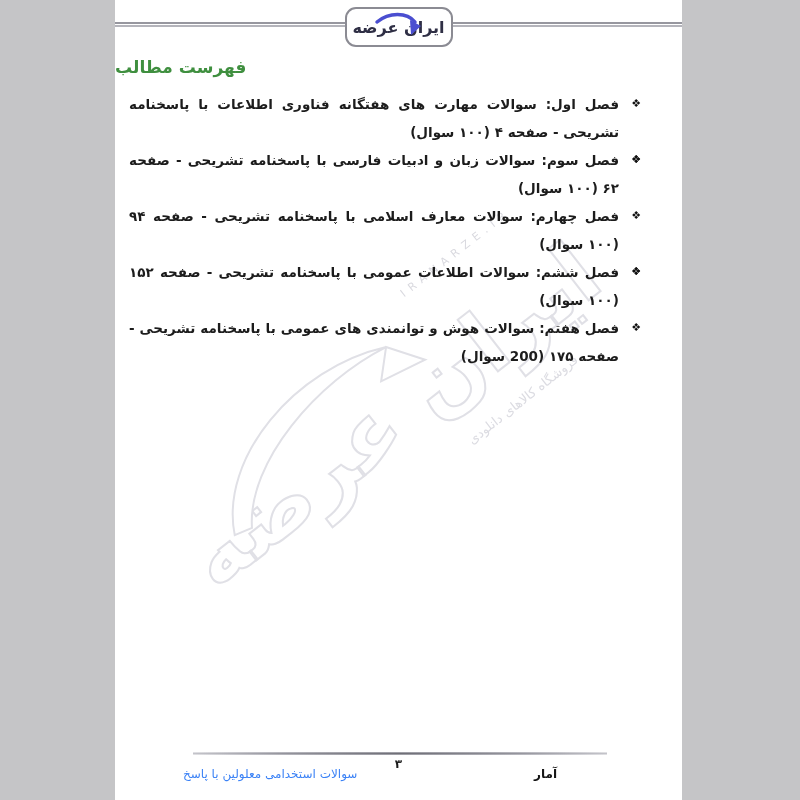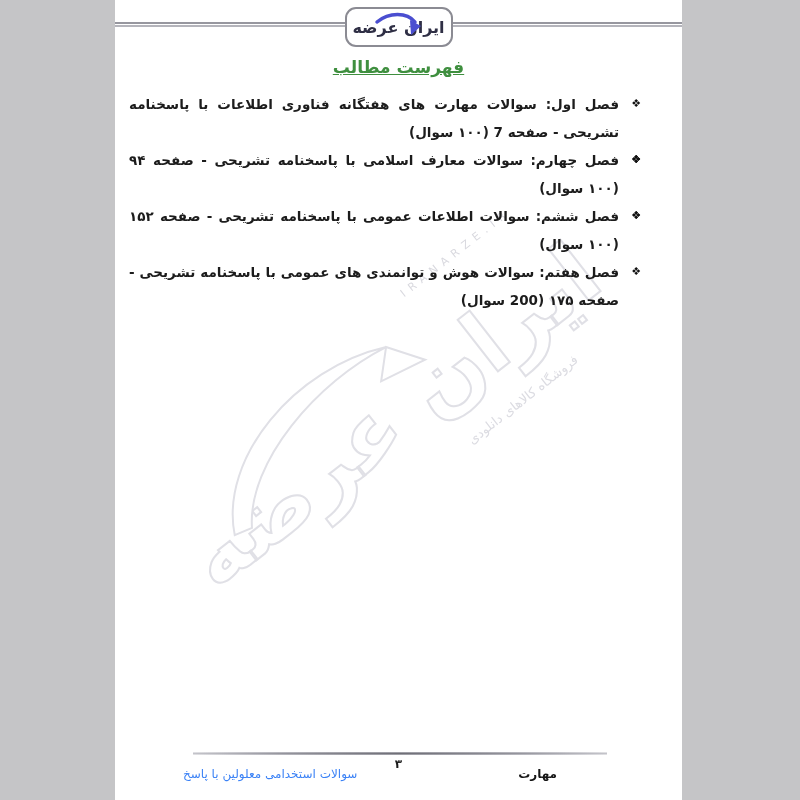--- a/index.html
+++ b/index.html
@@ -45,24 +45,22 @@
     color: #2f2f45;
     letter-spacing: 0.5px;
     position: relative; z-index: 1;
   }
   .logo-arrow { position: absolute; left: 0; top: 0; width: 104px; height: 36px; z-index: 2; }
 
   
   .title {
     position: absolute;
     top: 57px; left: 0; right: 0;
-    text-align: center;
     font-size: 17px;
     font-weight: bold;
-    text-decoration: underline;
   }
 
   
   .toc {
     position: absolute;
     top: 90px;
     right: 44px;
     left: 14px;
     direction: rtl;
     z-index: 2;
@@ -167,27 +165,28 @@
         <polygon points="63,11 74,17 64,26" fill="#4a4ed0"></polygon>
       </svg>
       <span class="logo-text">ایران عرضه</span>
     </div>
 
     <h1 class="title" style="color:#3f8f3f;">فهرست مطالب</h1>
 
     <div class="toc">
       <div class="toc-item">
         <span class="bullet">❖</span>
-        <span>فصل اول: سوالات مهارت های هفتگانه فناوری اطلاعات با پاسخنامه تشریحی - صفحه 7 (۱۰۰ سوال)</span>
-      </div>
-      <div class="toc-item">
-        <span class="bullet">❖</span>
-      </div>
-      <div class="toc-item">
-        <span class="bullet">❖</span>
+        <span>فصل اول: سوالات مهارت های هفتگانه فناوری اطلاعات با پاسخنامه تشریحی - صفحه ۴ (۱۰۰ سوال)</span>
+      </div>
+      <div class="toc-item">
+        <span class="bullet">❖</span>
+      </div>
+      <div class="toc-item">
+        <span class="bullet">❖</span>
+        <span>فصل سوم: سوالات زبان و ادبیات فارسی با پاسخنامه تشریحی - صفحه ۶۲ (۱۰۰ سوال)</span>
       </div>
       <div class="toc-item">
         <span class="bullet">❖</span>
         <span>فصل چهارم: سوالات معارف اسلامی با پاسخنامه تشریحی - صفحه ۹۴ (۱۰۰ سوال)</span>
       </div>
       <div class="toc-item">
         <span class="bullet">❖</span>
       </div>
       <div class="toc-item">
         <span class="bullet">❖</span>
@@ -207,16 +206,16 @@
           <path d="M255,50 L278,84 L230,74 Z" fill="#ffffff" stroke="#e0e0e6" stroke-width="2"></path>
         </svg>
         <div class="wm-brand">ایران عرضه</div>
       </div>
       <div class="wm-tagline">فروشگاه کالاهای دانلودی</div>
     </div>
 
     <div class="footer-rule"></div>
     <div class="footer-pagenum">۳</div>
     <div class="footer-left">سوالات استخدامی معلولین با پاسخ</div>
-    <div class="footer-right">مهارت</div>
+    <div class="footer-right">آمار</div>
 
   </div>
 </div>
 
 </body></html>

